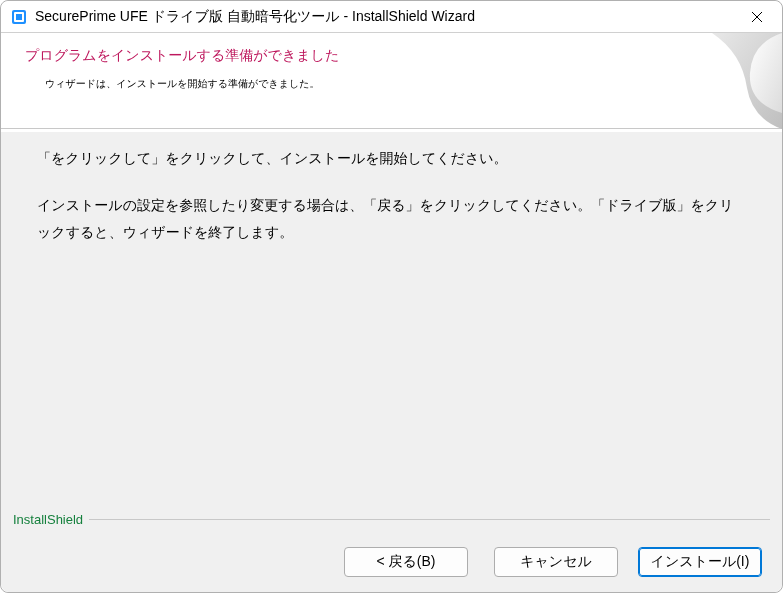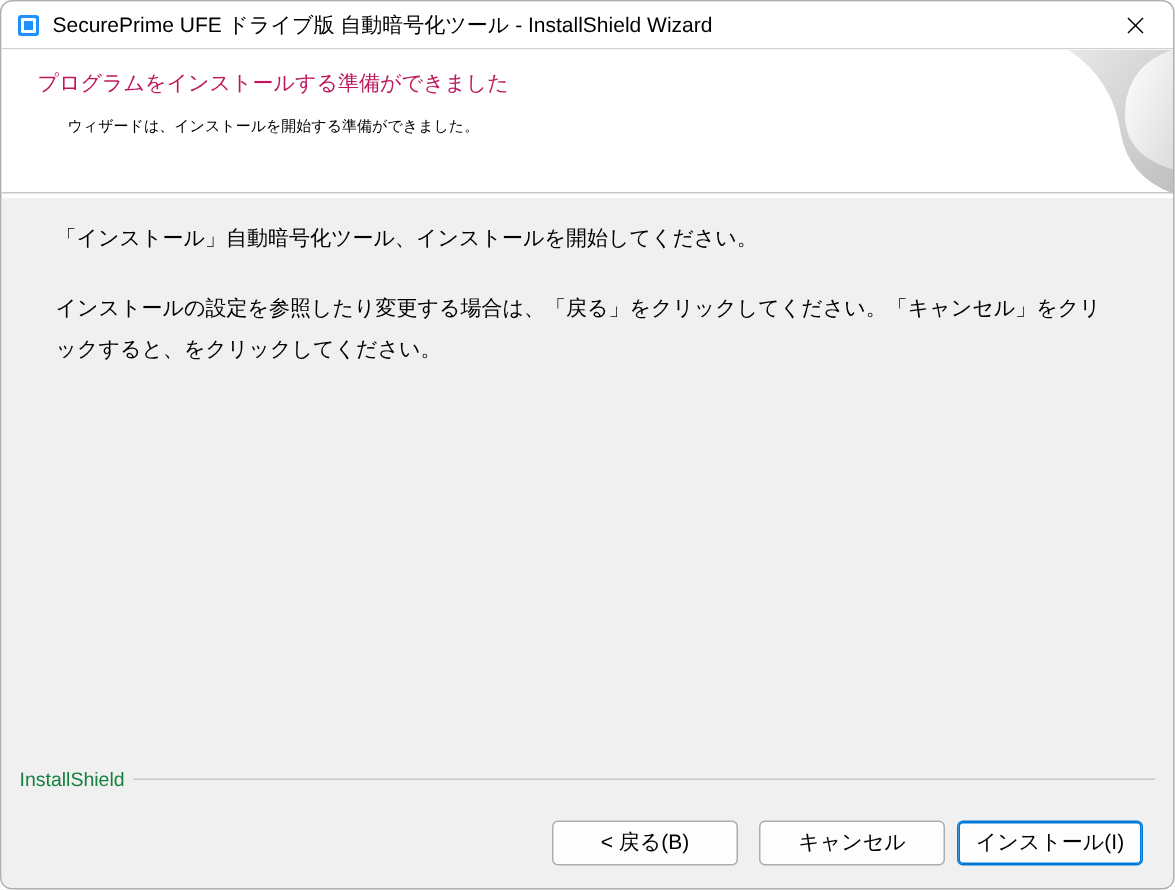--- a/index.html
+++ b/index.html
@@ -91,21 +91,21 @@
 
   .footer {
     position: absolute;
     left:0; right:0; bottom:0;
     height: 60px;
     background:#f0f0f0;
     display:flex;
     align-items:center;
     justify-content:flex-end;
     padding: 0 20px 0 0;
-    gap: 8px;
+    gap: 20px;
     border-radius: 0 0 8px 8px;
   }
   .btn {
     height: 30px;
     min-width: 124px;
     border: 1px solid #adadad;
     background: #fdfdfd;
     border-radius: 4px;
     font-size: 14px;
     font-family: inherit;
@@ -155,22 +155,22 @@
           <stop offset="1" stop-color="#dcdcdc"></stop>
         </linearGradient>
       </defs>
       <path d="M130 0 L60 0 Q90 20 95 55 Q100 85 130 96 Z" fill="url(#g1)"></path>
       <path d="M130 0 Q100 10 98 40 Q96 70 130 80 Z" fill="url(#g2)"></path>
     </svg>
   </div>
 </div>
 
 <div class="main-panel">
-  <div class="main-line1">「インストール」自動暗号化ツール、インストールを開始してください。</div>
-  <div class="main-line2">インストールの設定を参照したり変更する場合は、「戻る」をクリックしてください。「キャンセル」をクリックすると、をクリックしてください。</div>
+  <div class="main-line1">「をクリックして」をクリックして、インストールを開始してください。</div>
+  <div class="main-line2">インストールの設定を参照したり変更する場合は、「戻る」をクリックしてください。「ドライブ版」をクリックすると、ウィザードを終了します。</div>
 </div>
 
 <div class="brand-row">
   <span class="brand-text">InstallShield</span>
   <div class="brand-line"></div>
 </div>
 
 <div class="footer">
   <button class="btn btn-back">&lt; 戻る(B)</button>
   <button class="btn btn-cancel">キャンセル</button>

